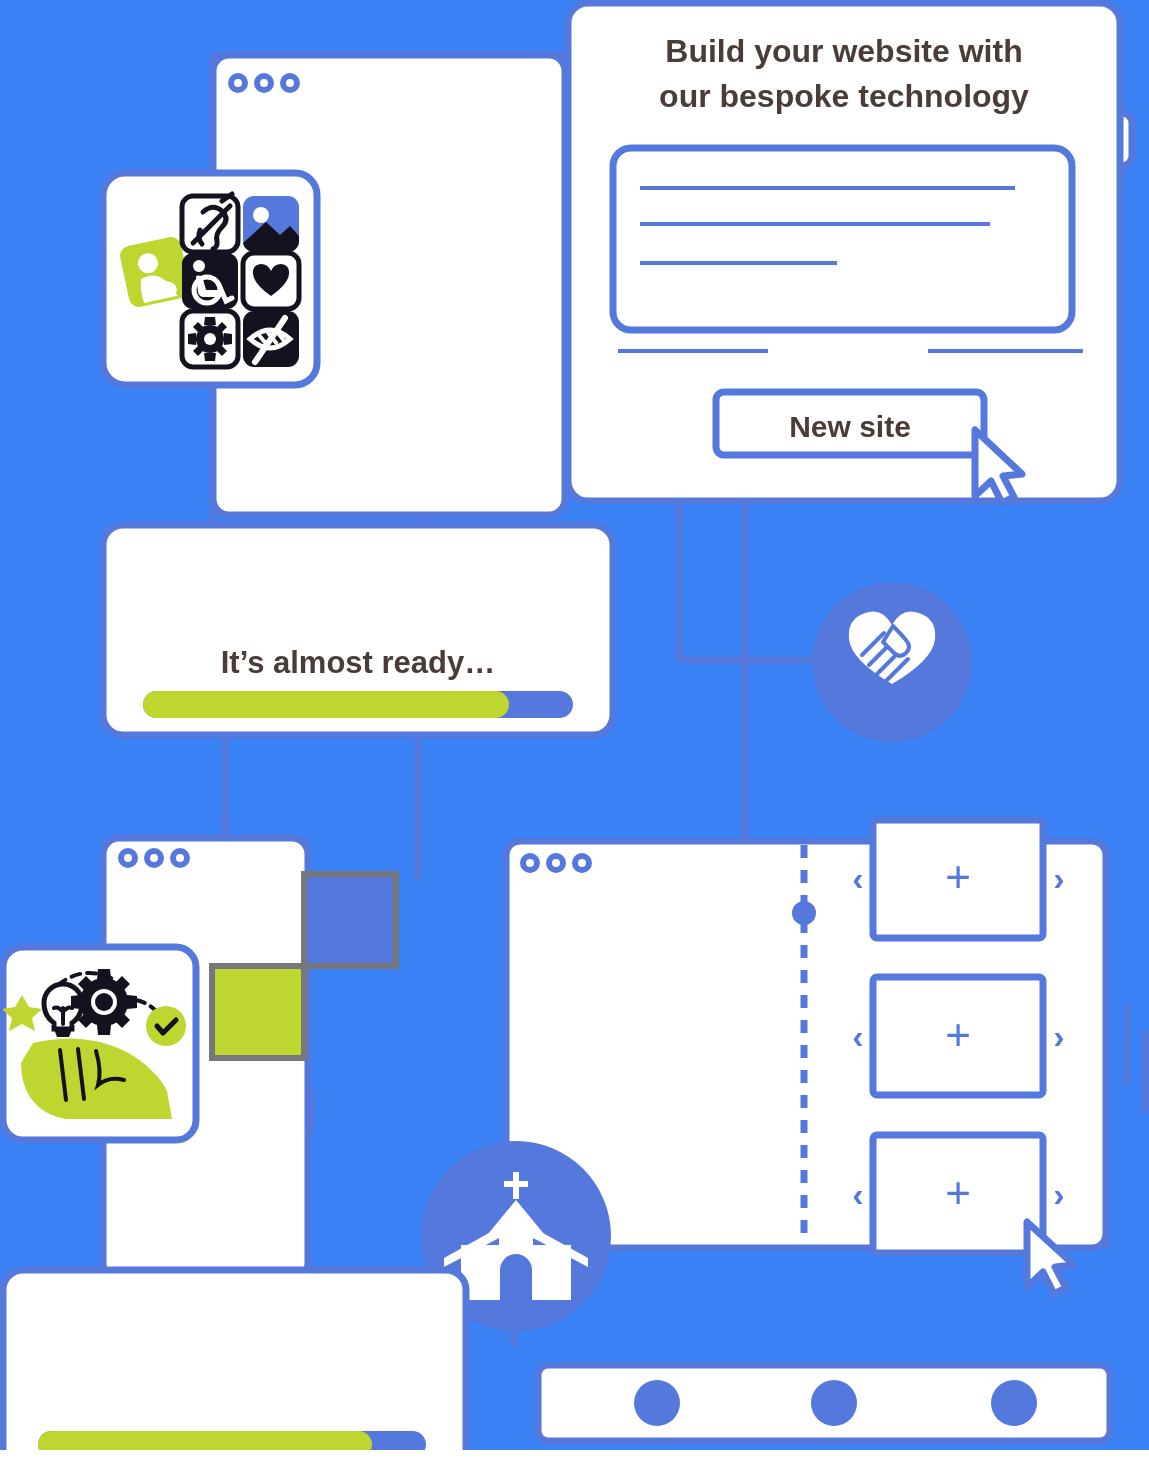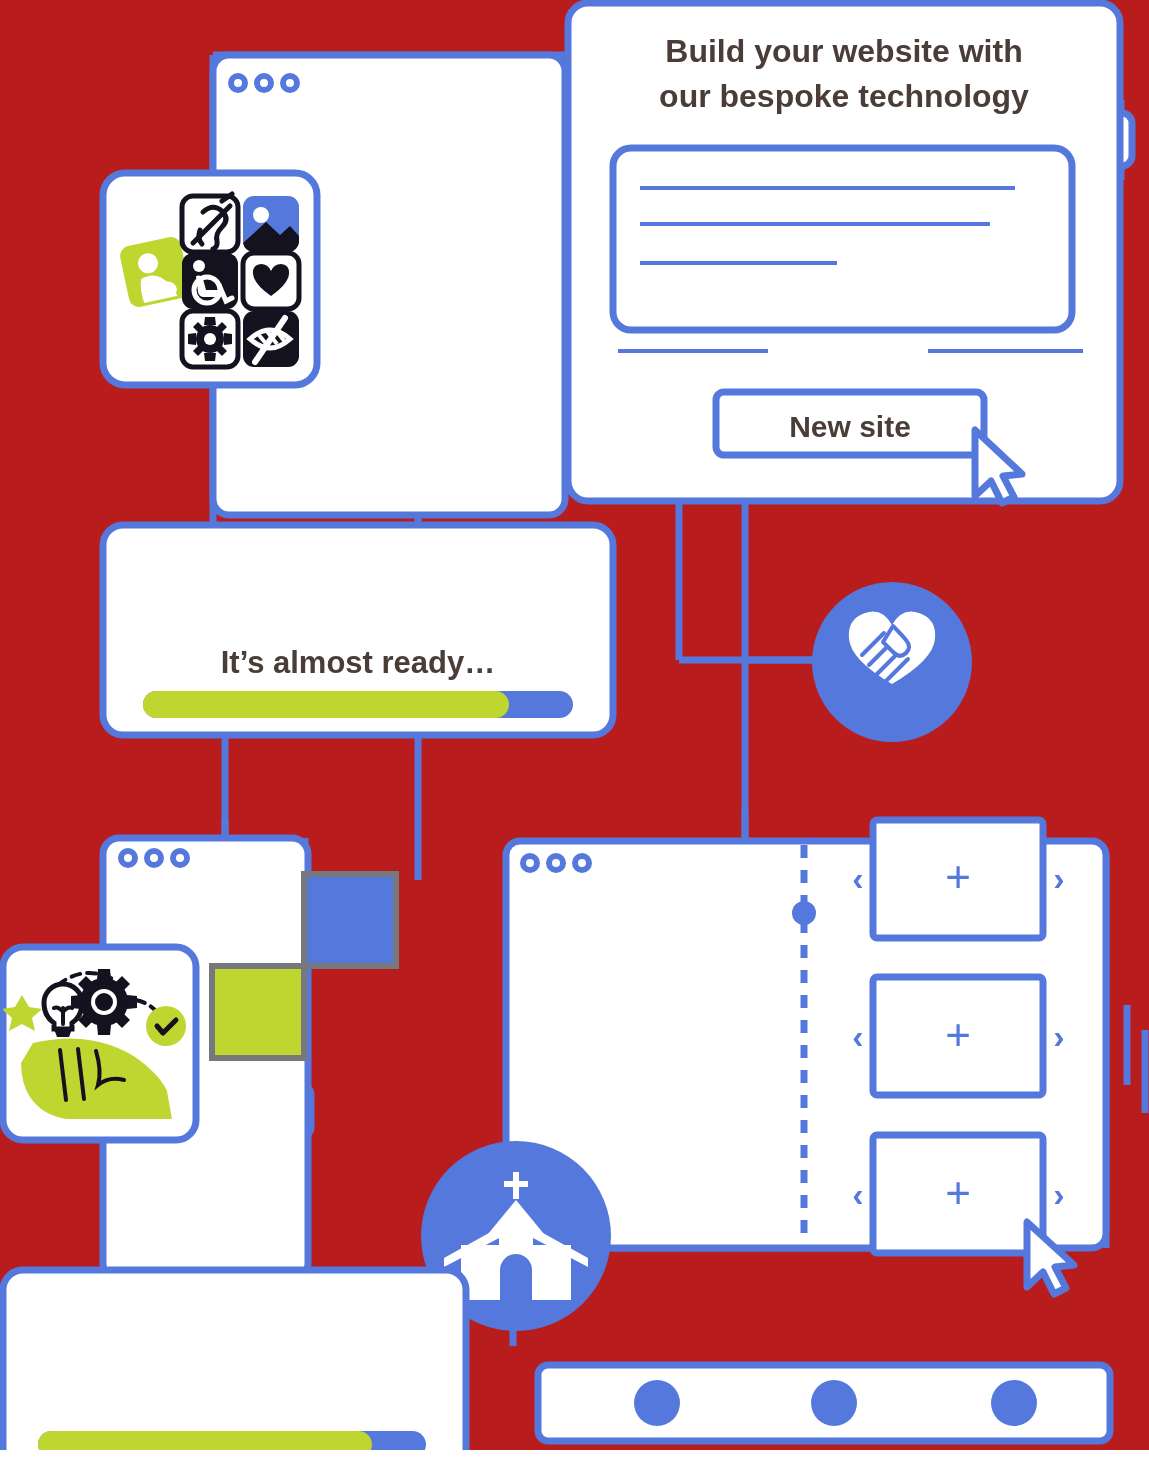--- a/index.html
+++ b/index.html
@@ -8,21 +8,21 @@
     background: #ffffff;
   }
   body {
     font-family: "Liberation Sans", sans-serif;
   }
   #stage {
     position: relative;
     width: 1149px;
     height: 1450px;
     overflow: hidden;
-    background: #b91c1c;
+    background: #3b82f6;
   }
   #art {
     position: absolute;
     left: 0;
     top: 0;
   }
   .htext {
     font-family: "Liberation Sans", sans-serif;
     font-weight: bold;
     fill: #4a3d38;

